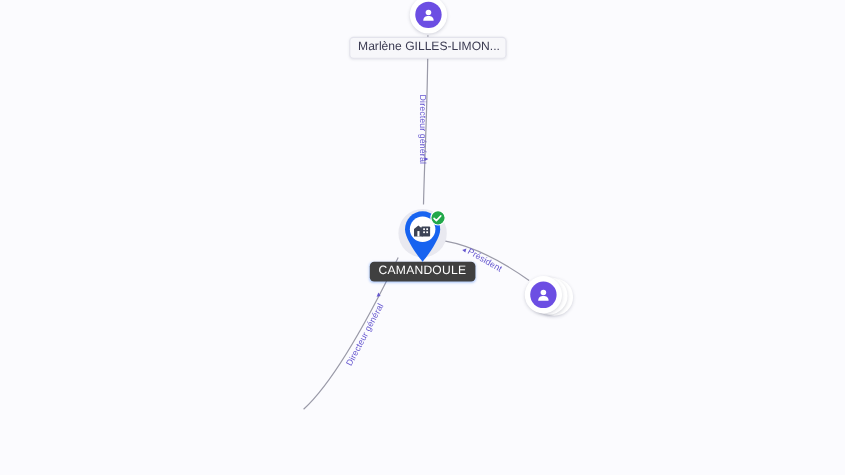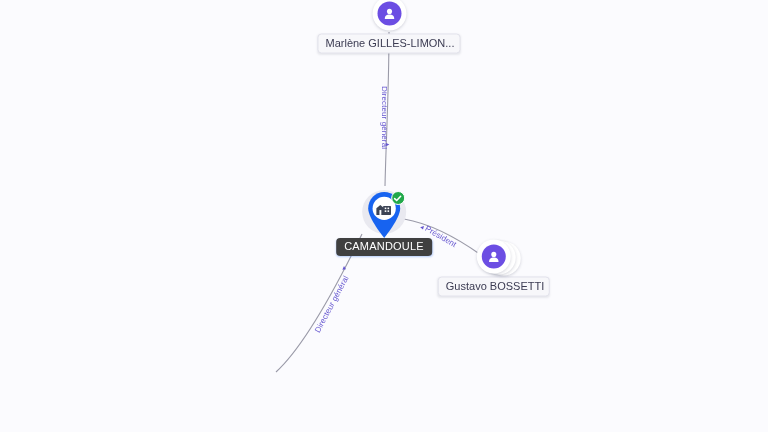--- a/index.html
+++ b/index.html
@@ -249,17 +249,16 @@
       <div class="person-ring stack2"></div>
       <div class="person-ring stack1"></div>
       <div class="person-ring front"></div>
       <div class="person-circle">
         <svg width="14" height="14" viewBox="0 0 16 16" aria-hidden="true">
           <circle cx="8" cy="5.6" r="2.9" fill="#ffffff"></circle>
           <path d="M 2.6 14.2 C 2.6 10.6 5.0 9.2 8 9.2 C 11 9.2 13.4 10.6 13.4 14.2 Z" fill="#ffffff"></path>
         </svg>
       </div>
     </div>
-    <div class="node-label">Gustavo BOSSETTI</div>
   </div>
 
 
 </div>
 
 </body></html>

